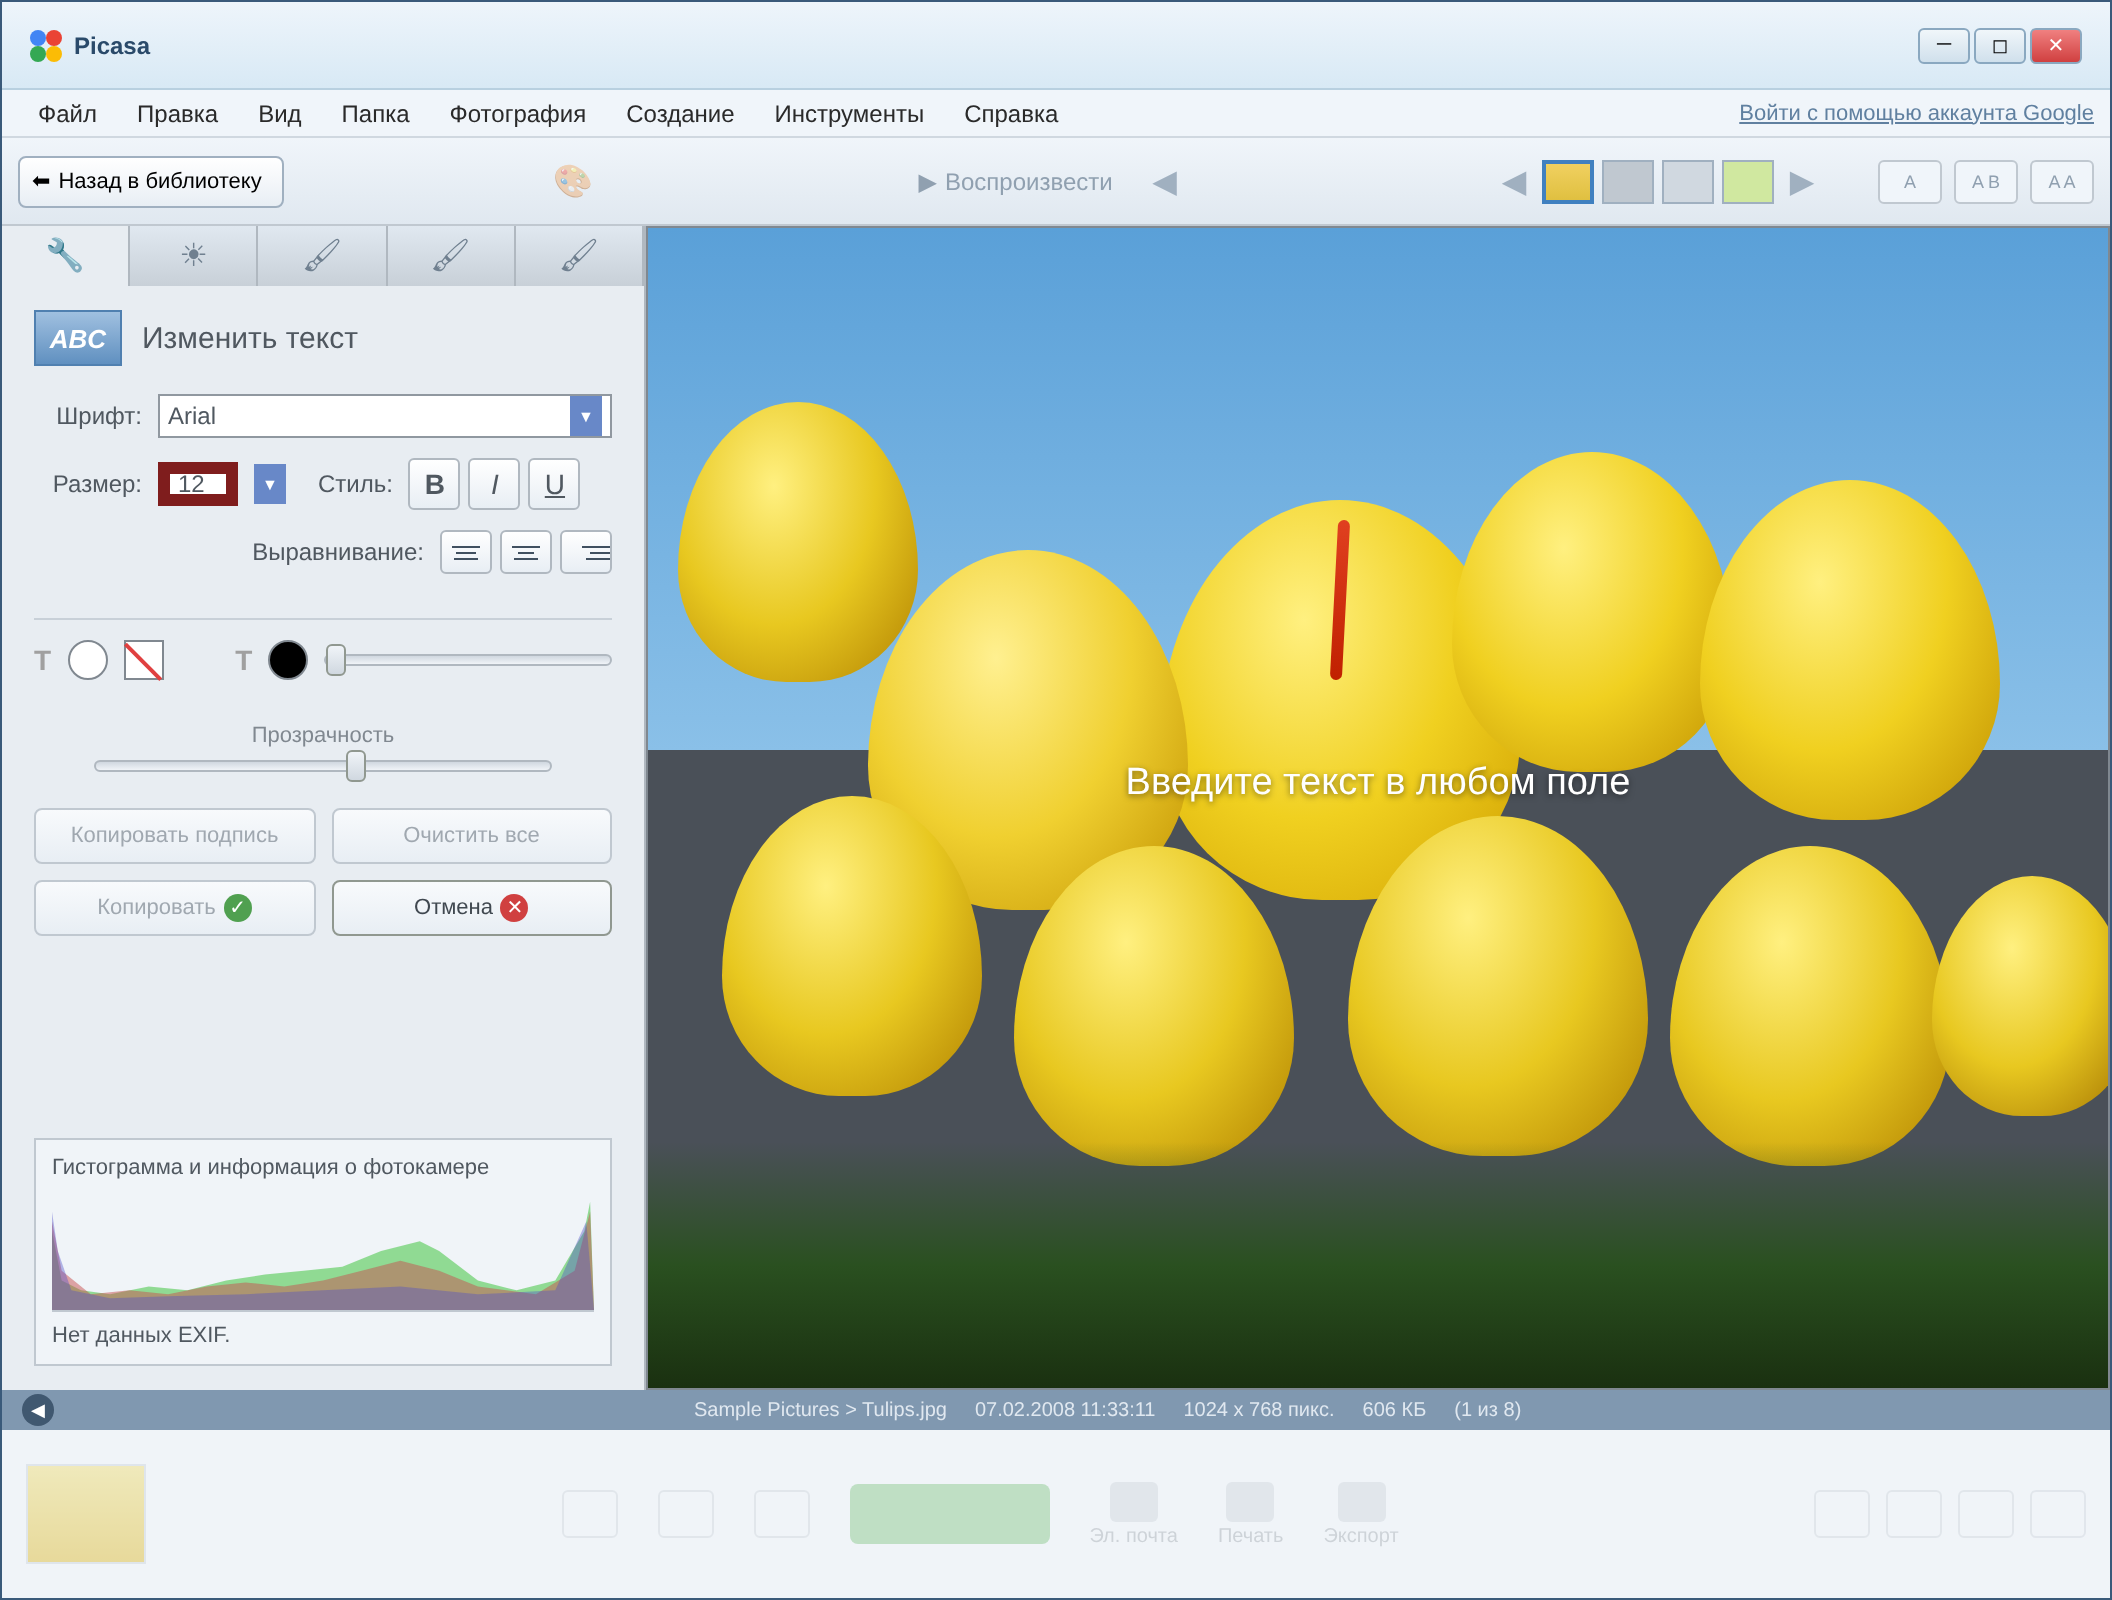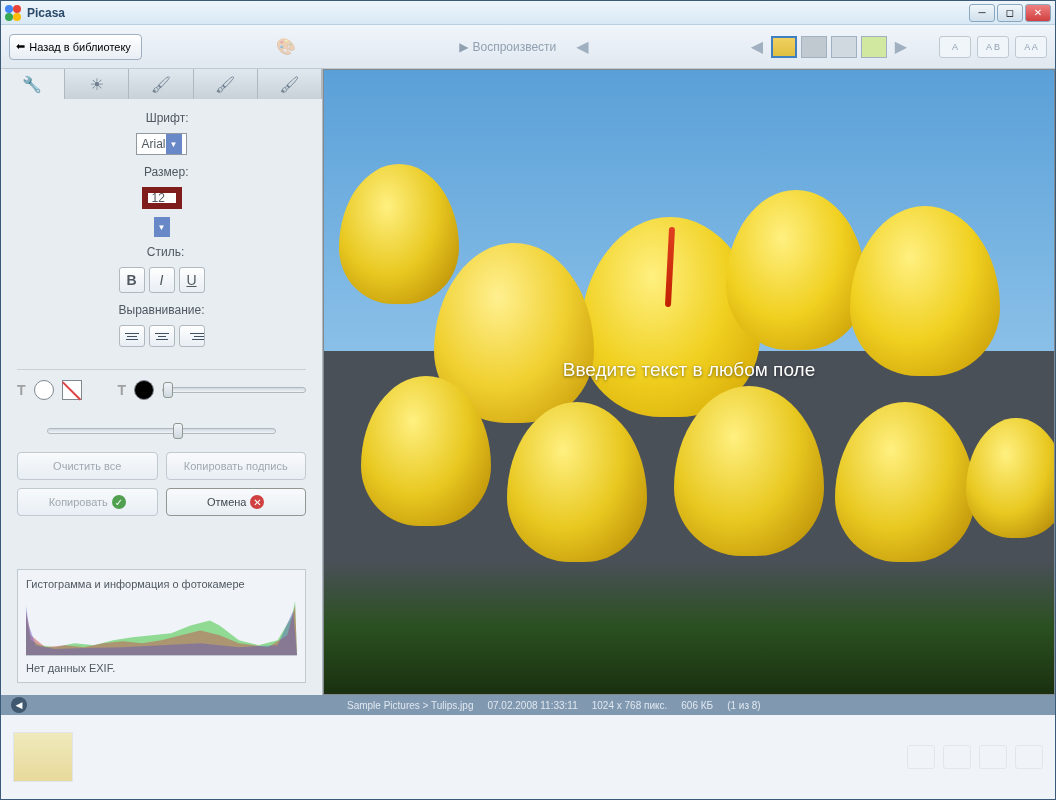--- a/index.html
+++ b/index.html
@@ -1,18 +1,18 @@
 <!DOCTYPE html>
 <html><head>
 <meta charset="utf-8">
 <style>
 * { margin: 0; padding: 0; box-sizing: border-box; font-family: Tahoma, Arial, sans-serif; }
 body { background: #5a7a9a; width: 1056px; height: 800px; overflow: hidden; }
 .window { width: 1056px; height: 800px; background: #fff; border: 1px solid #3a5a7a; display: flex; flex-direction: column; }
-.titlebar { height: 24px; background: linear-gradient(#eef5fb, #d8e9f5); display: flex; align-items: center; padding: 0 4px; border-bottom: 1px solid #b8d0e0; }
+.titlebar { height: 44px; background: linear-gradient(#eef5fb, #d8e9f5); display: flex; align-items: center; padding: 0 14px; border-bottom: 1px solid #b8d0e0; }
 .app-icon { width: 16px; height: 16px; margin-right: 6px; position: relative; }
 .app-icon::before { content: ''; position: absolute; width: 8px; height: 8px; background: #4285f4; border-radius: 50%; top: 0; left: 0; }
 .app-icon::after { content: ''; position: absolute; width: 8px; height: 8px; background: #ea4335; border-radius: 50%; top: 0; right: 0; box-shadow: 0 8px 0 #fbbc05, -8px 8px 0 #34a853; }
 .title-text { font-size: 12px; color: #2a4a6a; font-weight: bold; }
 .win-controls { margin-left: auto; display: flex; gap: 2px; }
 .win-btn { width: 26px; height: 18px; border: 1px solid #8aa8c0; background: linear-gradient(#f0f6fa, #d0e0ec); border-radius: 3px; display: flex; align-items: center; justify-content: center; font-size: 10px; }
 .win-btn.close { background: linear-gradient(#f08080, #d04040); color: #fff; }
 .menubar { height: 24px; background: #f0f5fa; display: flex; align-items: center; padding: 0 8px; border-bottom: 1px solid #d0d8e0; font-size: 12px; }
 .menu-item { padding: 3px 10px; color: #2a2a2a; cursor: pointer; }
 .menu-right { margin-left: auto; color: #6080a0; text-decoration: underline; cursor: pointer; font-size: 11px; }
@@ -30,21 +30,21 @@
 .zoom-btn { width: 32px; height: 22px; border: 1px solid #c0c8d0; background: #f0f5fa; border-radius: 3px; font-size: 9px; color: #90a0b0; display: flex; align-items: center; justify-content: center; }
 .content { flex: 1; display: flex; background: #e8edf2; }
 .sidebar { width: 322px; background: #e8edf2; display: flex; flex-direction: column; padding: 0; border-right: 1px solid #b0b8c0; }
 .tabs { display: flex; height: 30px; background: #d0d8e0; }
 .tab { flex: 1; display: flex; align-items: center; justify-content: center; background: linear-gradient(#e0e8f0, #c8d0d8); border-right: 1px solid #b0b8c0; color: #708090; }
 .tab.active { background: #e8edf2; }
 .panel { padding: 12px 16px; flex: 1; display: flex; flex-direction: column; }
 .panel-header { display: flex; align-items: center; gap: 10px; margin-bottom: 14px; }
 .abc-icon { width: 44px; height: 28px; background: linear-gradient(#a0c0e0, #6090c0); border: 1px solid #5080b0; display: flex; align-items: center; justify-content: center; color: #fff; font-weight: bold; font-style: italic; font-size: 13px; }
 .panel-title { font-size: 15px; color: #505860; }
-.form-row { display: flex; align-items: center; gap: 8px; margin-bottom: 10px; font-size: 12px; color: #505860; flex-direction: column; }
+.form-row { display: flex; align-items: center; gap: 8px; margin-bottom: 10px; font-size: 12px; color: #505860; }
 .form-label { width: 54px; text-align: right; }
 .select { flex: 1; height: 22px; border: 1px solid #9098a0; background: #fff; padding: 0 4px; font-size: 12px; display: flex; align-items: center; justify-content: space-between; }
 .select-arrow { width: 16px; height: 20px; background: #6888c8; color: #fff; display: flex; align-items: center; justify-content: center; font-size: 8px; }
 .num-input { width: 40px; height: 22px; border: 6px solid #7f1d1d; background: #fff; padding: 0 4px; font-size: 12px; display: flex; align-items: center; }
 .style-btns { display: flex; gap: 4px; }
 .style-btn { width: 26px; height: 26px; border: 1px solid #b0b8c0; background: linear-gradient(#fff, #e8eef4); border-radius: 3px; font-size: 14px; font-family: 'Times New Roman', serif; display: flex; align-items: center; justify-content: center; cursor: pointer; }
 .align-row { justify-content: flex-end; }
 .align-btns { display: flex; gap: 4px; }
 .align-btn { width: 26px; height: 22px; border: 1px solid #b0b8c0; background: linear-gradient(#fff, #e8eef4); border-radius: 3px; display: flex; flex-direction: column; align-items: center; justify-content: center; gap: 2px; cursor: pointer; }
 .align-btn span { height: 1px; background: #405060; }
@@ -92,20 +92,31 @@
   <div class="titlebar">
     <div class="app-icon"></div>
     <div class="title-text">Picasa</div>
     <div class="win-controls">
       <div class="win-btn">─</div>
       <div class="win-btn">◻</div>
       <div class="win-btn close">✕</div>
     </div>
   </div>
 
+  <div class="menubar">
+    <div class="menu-item">Файл</div>
+    <div class="menu-item">Правка</div>
+    <div class="menu-item">Вид</div>
+    <div class="menu-item">Папка</div>
+    <div class="menu-item">Фотография</div>
+    <div class="menu-item">Создание</div>
+    <div class="menu-item">Инструменты</div>
+    <div class="menu-item">Справка</div>
+    <div class="menu-right">Войти с помощью аккаунта Google</div>
+  </div>
 
   <div class="toolbar">
     <div class="back-btn">
       <span>⬅</span>
       <span>Назад в библиотеку</span>
     </div>
     <div class="toolbar-spacer"></div>
     <div style="width:40px;height:20px;opacity:0.4">🎨</div>
     <div class="toolbar-spacer"></div>
     <div class="play-btn">
@@ -132,20 +143,24 @@
   <div class="content">
     <div class="sidebar">
       <div class="tabs">
         <div class="tab active">🔧</div>
         <div class="tab">☀</div>
         <div class="tab">🖌</div>
         <div class="tab">🖌</div>
         <div class="tab">🖌</div>
       </div>
       <div class="panel">
+        <div class="panel-header">
+          <div class="abc-icon">ABC</div>
+          <div class="panel-title">Изменить текст</div>
+        </div>
 
         <div class="form-row">
           <div class="form-label">Шрифт:</div>
           <div class="select">
             <span>Arial</span>
             <div class="select-arrow">▼</div>
           </div>
         </div>
 
         <div class="form-row">
@@ -195,28 +210,29 @@
           <div class="no-color"></div>
           <div style="width:20px"></div>
           <span class="color-t">T</span>
           <div class="color-swatch" style="background:#000"></div>
           <div class="slider">
               <div class="slider-thumb"></div>
             </div>
         </div>
 
         <div class="opacity-section">
+          <div>Прозрачность</div>
           <div class="slider opacity-slider">
               <div class="slider-thumb" style="left:55%"></div>
             </div>
         </div>
 
         <div class="action-row">
+          <div class="action-btn">Копировать подпись</div>
           <div class="action-btn">Очистить все</div>
-          <div class="action-btn">Копировать подпись</div>
         </div>
         <div class="action-row">
           <div class="action-btn">
             <span>Копировать</span>
             <span class="apply-icon">✓</span>
           </div>
           <div class="action-btn active">
             <span>Отмена</span>
             <span class="cancel-icon">✕</span>
           </div>
@@ -265,20 +281,38 @@
     <span>Sample Pictures &gt; Tulips.jpg</span>
     <span>07.02.2008 11:33:11</span>
     <span>1024 x 768 пикс.</span>
     <span>606 КБ</span>
     <span>(1 из 8)</span>
   </div>
 
   <div class="bottombar">
     <div class="bottom-thumb"></div>
     <div style="flex:1"></div>
+    <div class="bottom-actions">
+      <div class="br-btn"></div>
+      <div class="br-btn"></div>
+      <div class="br-btn"></div>
+      <div class="share-btn"></div>
+      <div class="bottom-icon-group">
+        <div class="bottom-icon"></div>
+        <span>Эл. почта</span>
+      </div>
+      <div class="bottom-icon-group">
+        <div class="bottom-icon"></div>
+        <span>Печать</span>
+      </div>
+      <div class="bottom-icon-group">
+        <div class="bottom-icon"></div>
+        <span>Экспорт</span>
+      </div>
+    </div>
     <div style="flex:1"></div>
     <div class="bottom-right">
       <div class="br-btn"></div>
       <div class="br-btn"></div>
       <div class="br-btn"></div>
       <div class="br-btn"></div>
     </div>
   </div>
 </div>
 

